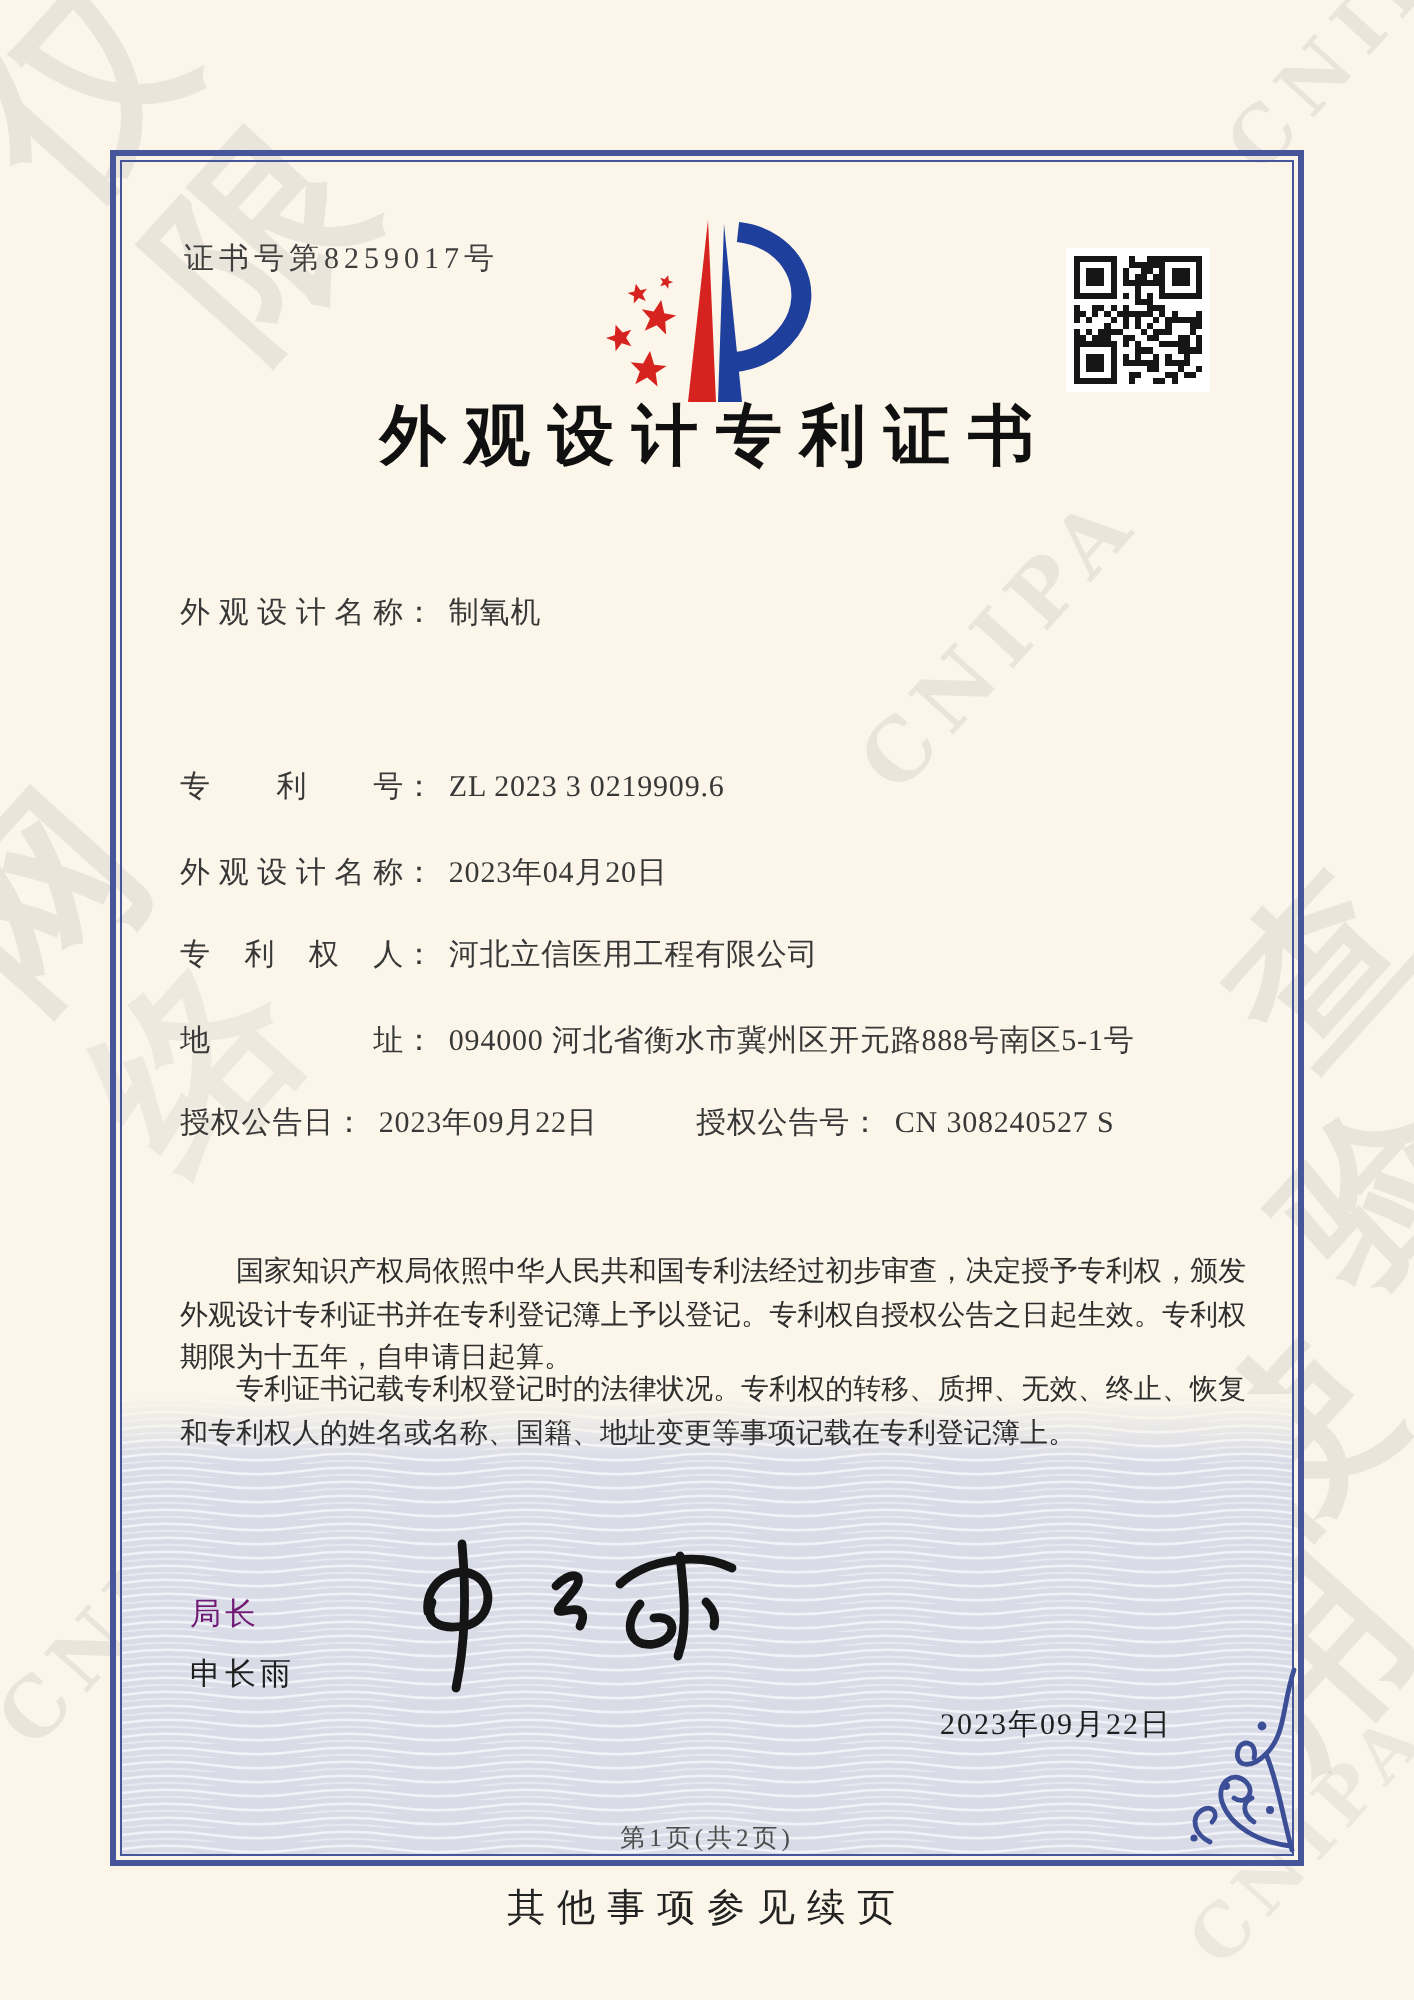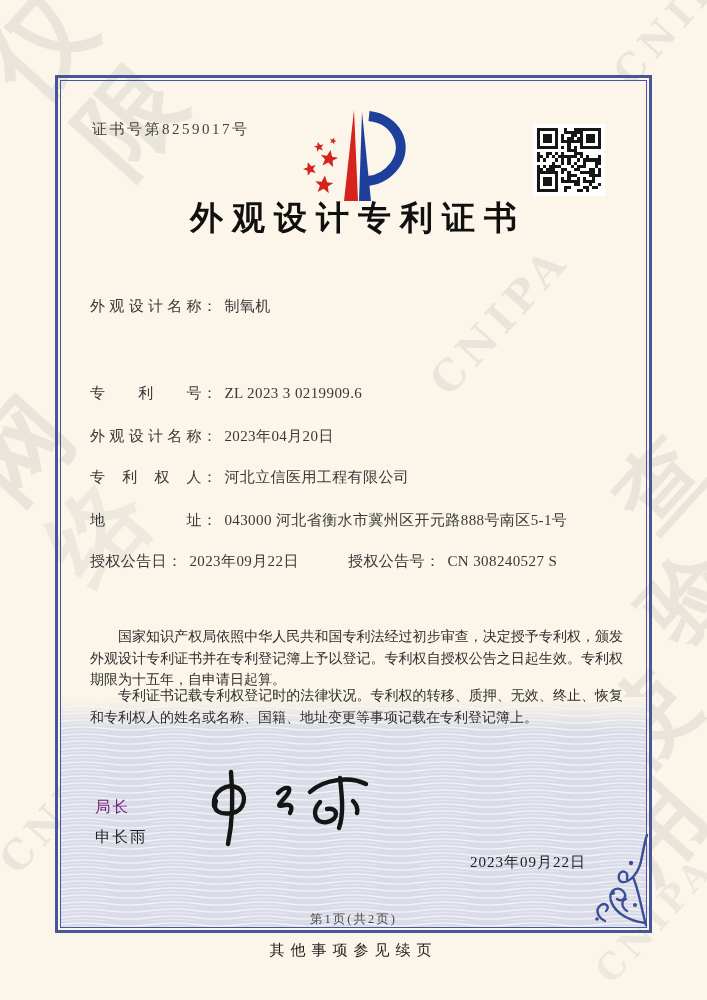--- a/index.html
+++ b/index.html
@@ -50,21 +50,21 @@
   .para{left:90px;width:533px;font-size:14px;line-height:21.5px;text-align:justify;
         text-indent:2em;color:#2e2e2e;margin-top:38px;}
   .p1{top:588px}.p2{top:647px}
   .signer-title{left:95px;top:797px;font-size:15.5px;color:#701a75;letter-spacing:2px;}
   .signer-name{left:95px;top:827px;font-size:15.5px;color:#1f1f1f;letter-spacing:2px;}
   .sig{left:192px;top:766px;width:195px;height:84px;}
   .issue-date{left:470px;top:853px;font-size:15px;color:#1f1f1f;letter-spacing:1px;}
   .flourish{left:583px;top:833px;width:66px;height:94px;}
   .page-info{left:55px;top:911px;width:597px;text-align:center;font-size:12.5px;
              color:#4a4a4a;letter-spacing:2px;}
-  .footer-note{left:0;top:941px;width:707px;text-align:center;font-size:15px;
+  .footer-note{left:0;top:941px;width:707px;text-align:center;font-size:19px;
                color:#222;letter-spacing:6px;}
 </style>
 </head>
 <body>
 
 <div class="page">
 
   <span class="wm wm0">仅</span>
   <span class="wm wm1">限</span>
   <span class="wm wm2">CNIPA</span>
@@ -369,21 +369,21 @@
   <div class="c field-row r3">
     <span class="fl">专利号</span><span>：</span><span class="fv">ZL 2023 3 0219909.6</span>
   </div>
   <div class="c field-row r4">
     <span class="fl">外观设计名称</span><span>：</span><span class="fv">2023年04月20日</span>
   </div>
   <div class="c field-row r5">
     <span class="fl">专利权人</span><span>：</span><span class="fv">河北立信医用工程有限公司</span>
   </div>
   <div class="c field-row r6">
-    <span class="fl">地址</span><span>：</span><span class="fv">043000 河北省衡水市冀州区开元路888号南区5-1号</span>
+    <span class="fl">地址</span><span>：</span><span class="fv">094000 河北省衡水市冀州区开元路888号南区5-1号</span>
   </div>
 
   <div class="c field-row r7">
     <span>
       <span>授权公告日</span><span>：</span><span class="fv">2023年09月22日</span>
     </span>
     <span class="pair2">
       <span>授权公告号</span><span>：</span><span class="fv">CN 308240527 S</span>
     </span>
   </div>

